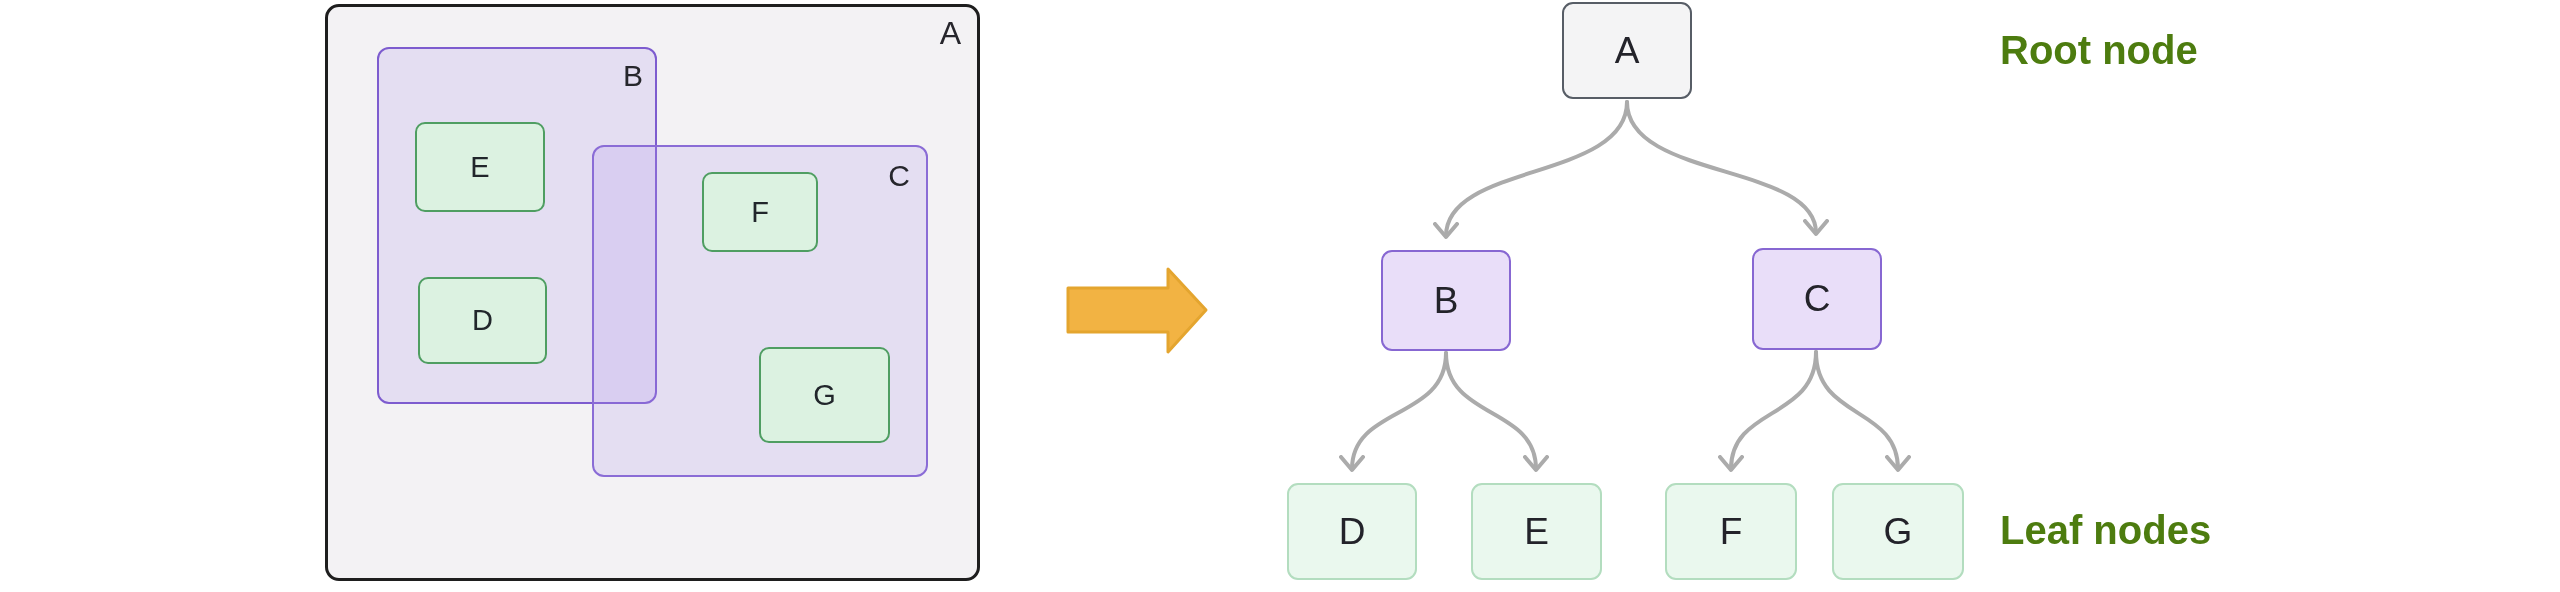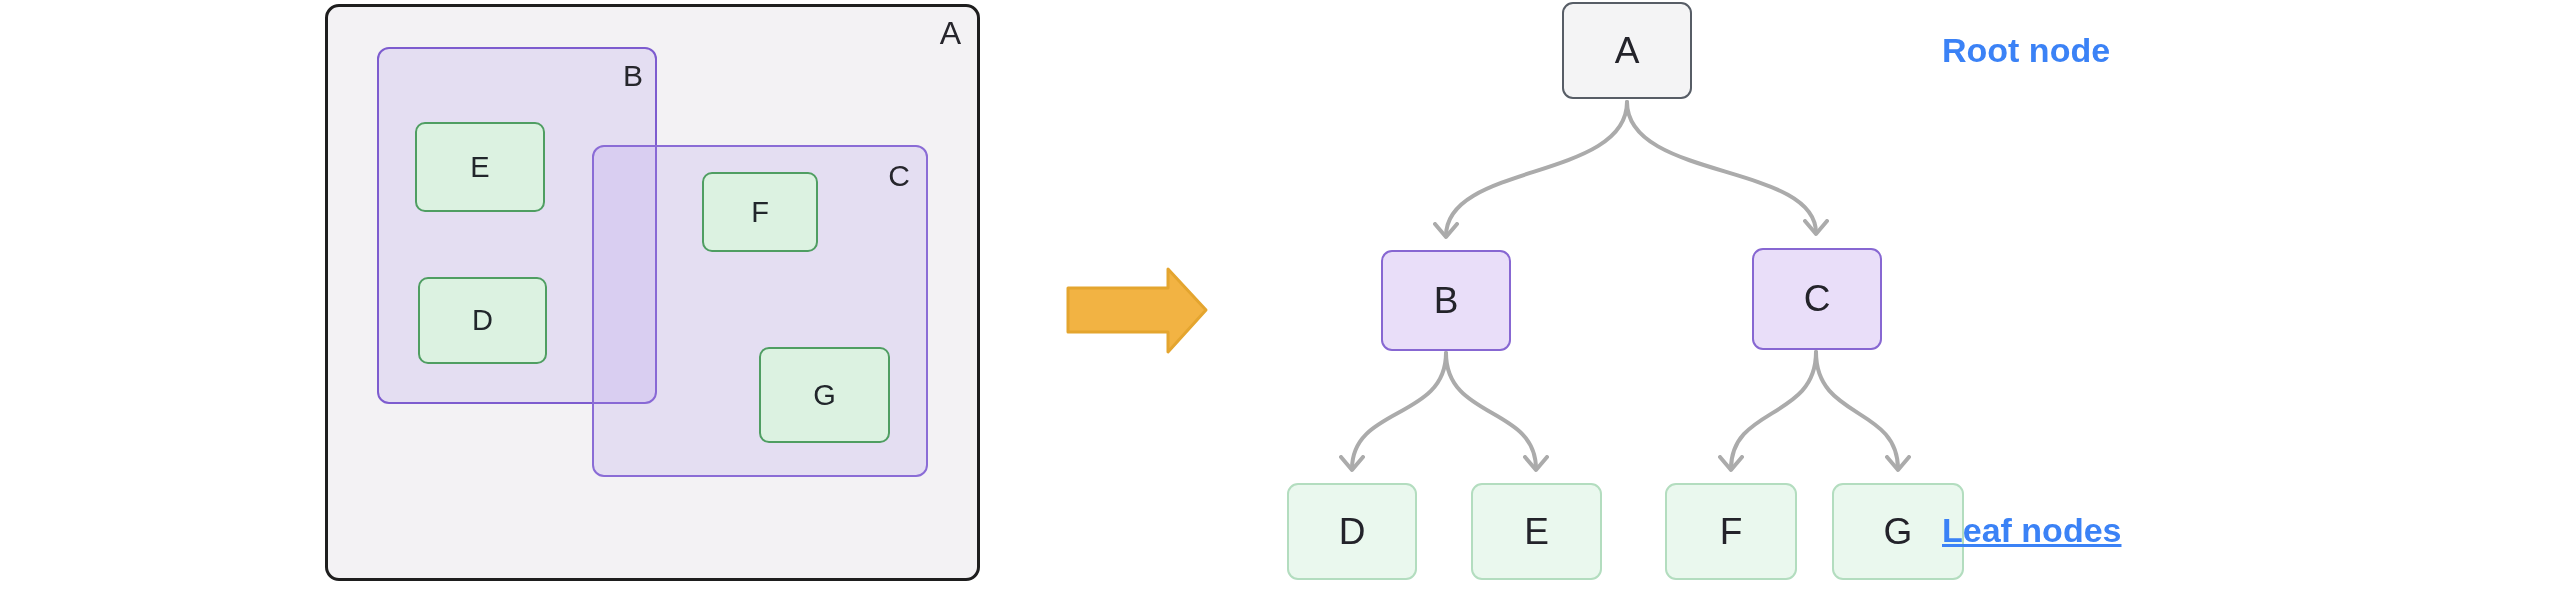--- a/index.html
+++ b/index.html
@@ -68,26 +68,26 @@
     border:2.5px solid var(--tree_leaf_border,#b3ddbf);
     top:483px;height:97px;
   }
   .tnode-d{left:1287px;width:130px;}
   .tnode-e{left:1471px;width:131px;}
   .tnode-f{left:1665px;width:132px;}
   .tnode-g{left:1832px;width:132px;}
 
   
   .legend-label{
-    position:absolute;left:1942px;height:40px;line-height:40px;
-    font-size:34px;font-weight:bold;color:#3b82f6;white-space:nowrap;
+    position:absolute;left:2000px;height:40px;line-height:40px;
+    font-size:40px;font-weight:bold;color:#4d7c0f;white-space:nowrap;
   }
   .legend-root{top:30px;}
   .legend-internal{top:278px;}
-  .legend-leaf{top:510px;text-decoration:underline;}
+  .legend-leaf{top:510px;}
 </style>
 </head>
 <body>
 
 <div class="page">
 
   <div class="abs panel-a">
     <span class="corner-label" style="top:10px;right:16px;">A</span>
   </div>
 

